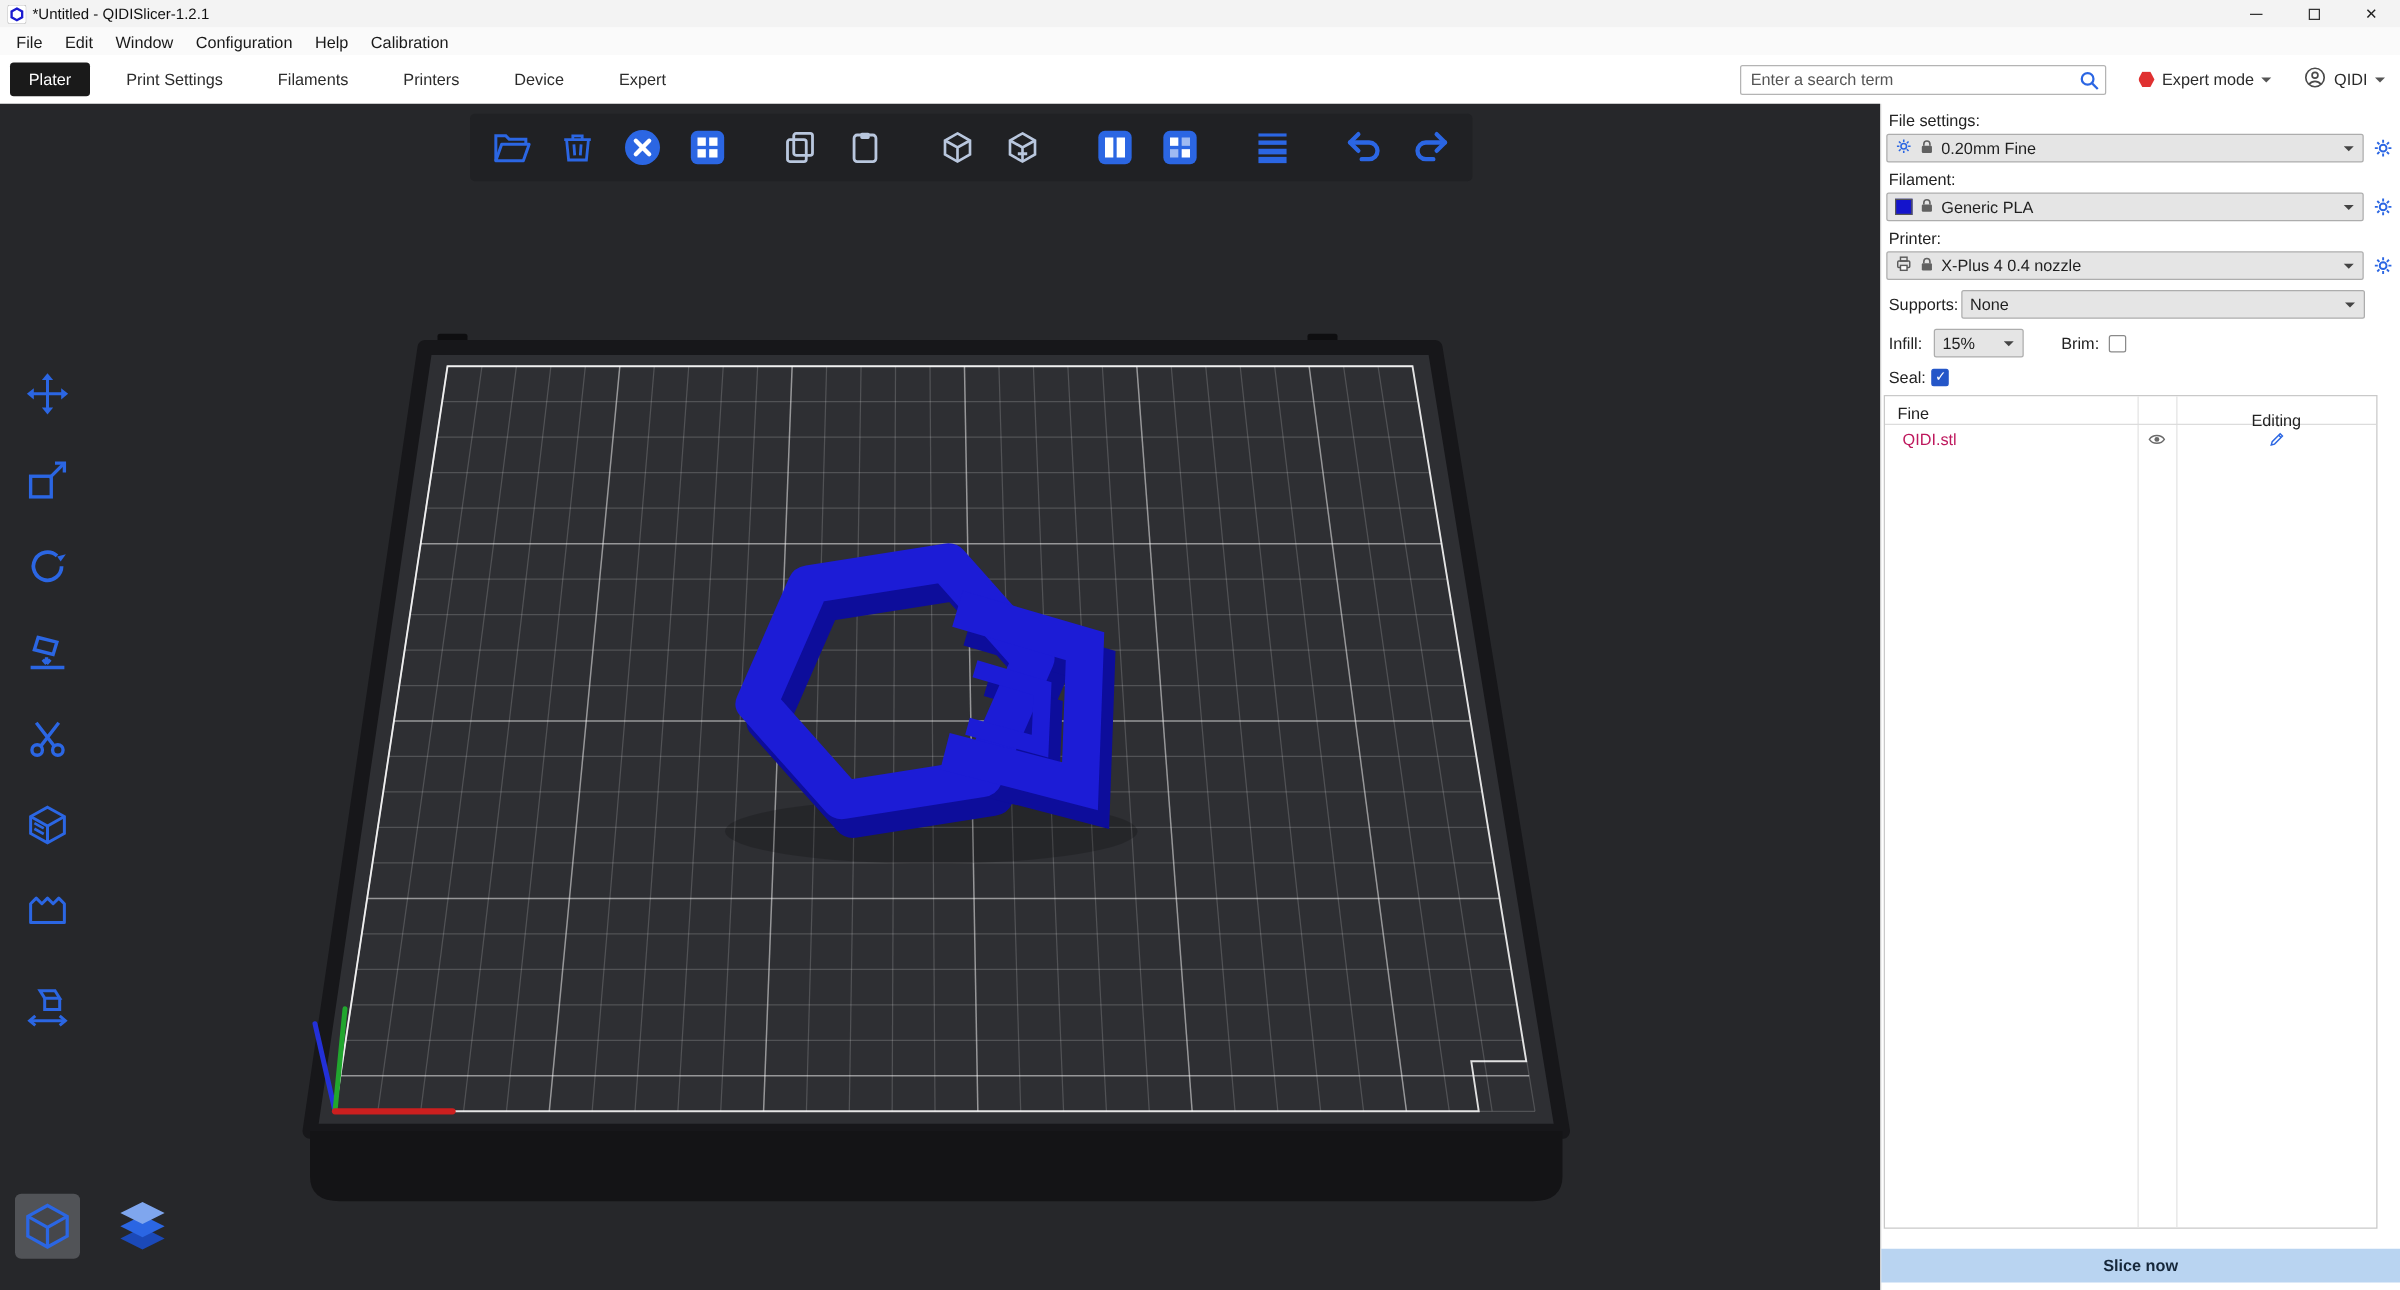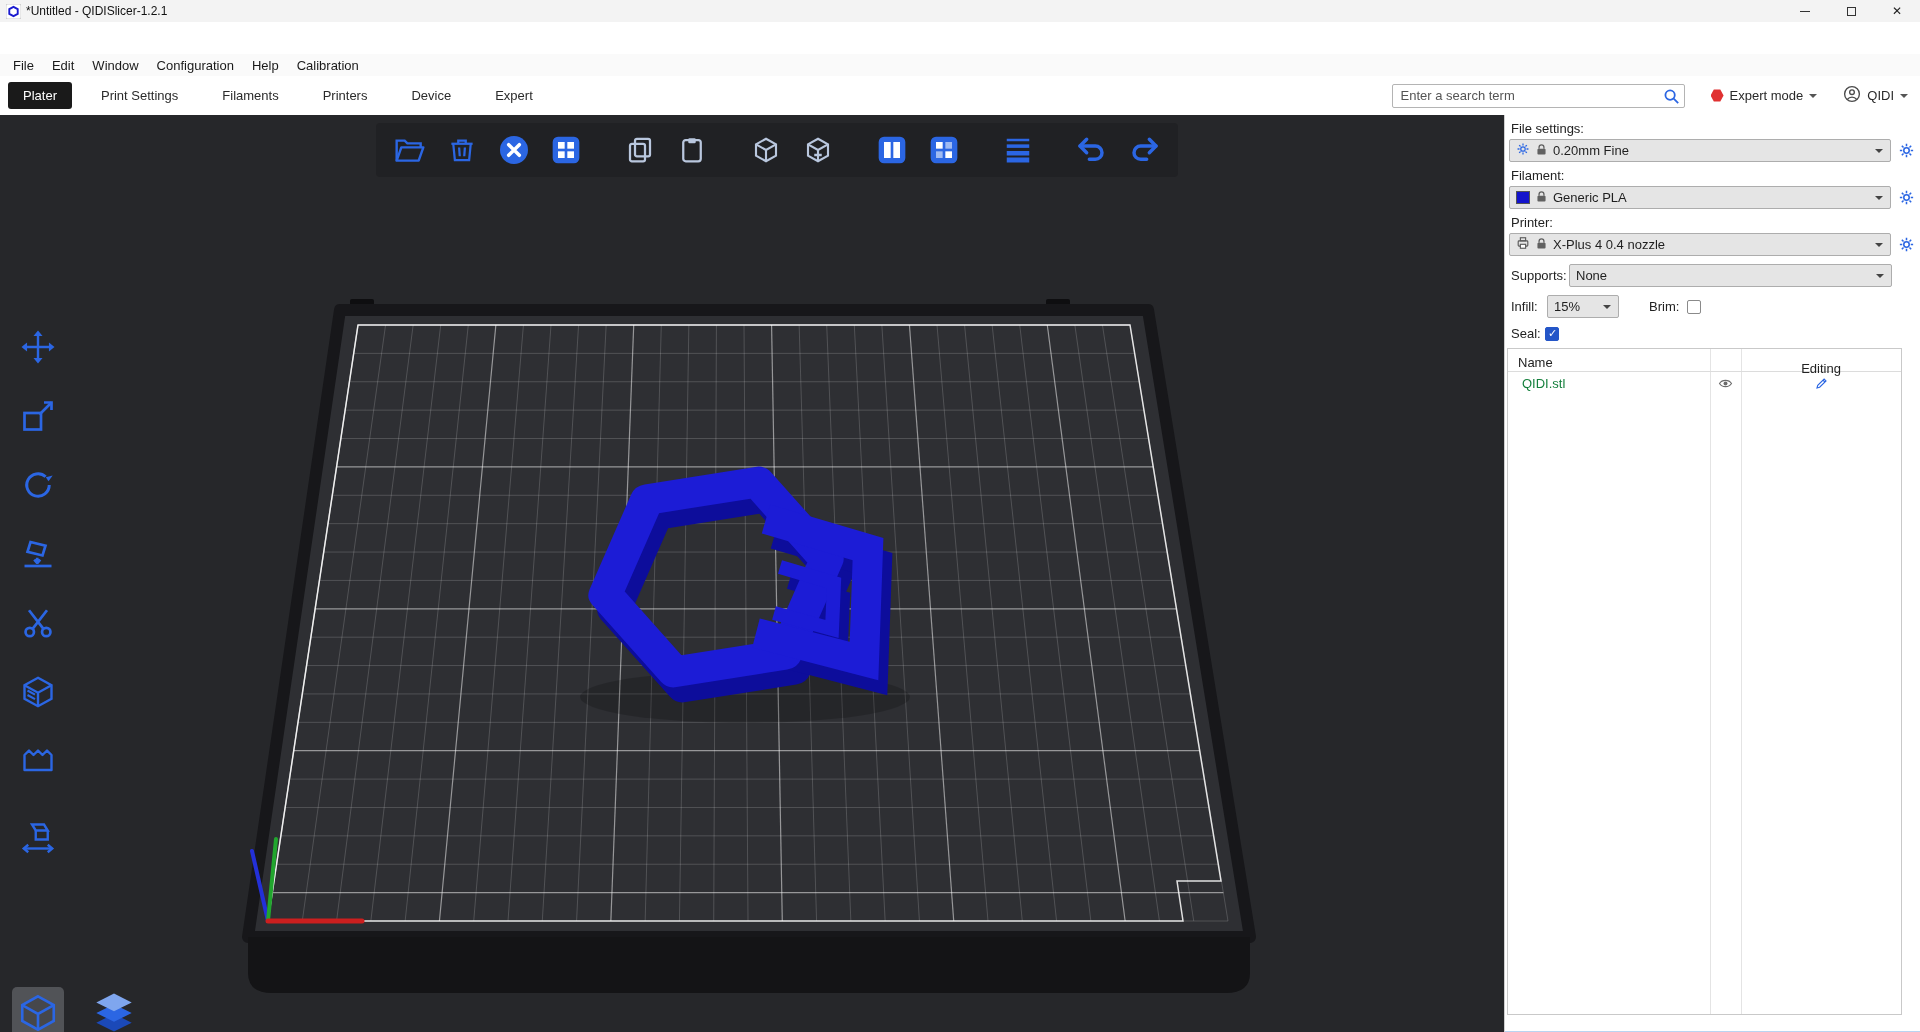--- a/index.html
+++ b/index.html
@@ -10,21 +10,21 @@
   .titlebar { height:22px; background:#f3f3f3; display:flex; align-items:center; }
   .app-icon { width:15px; height:15px; margin:0 5px 0 6px; }
   .app-icon svg { display:block; }
   .title { font-size:12px; color:#111; }
   .win-controls { margin-left:auto; display:flex; height:100%; }
   .win-btn { width:46px; height:100%; display:flex; align-items:center; justify-content:center; color:#222; font-size:12px; cursor:default; }
   .glyph-min { width:10px; border-top:1.2px solid #333; display:inline-block; }
   .glyph-max { width:9px; height:9px; border:1.1px solid #333; display:inline-block; }
 
   
-  .menubar { height:22px; background:#fafafa; display:flex; align-items:center; padding-left:4px;margin-top:32px; }
+  .menubar { height:22px; background:#fafafa; display:flex; align-items:center; padding-left:4px; }
   .menu-item { padding:0 9px; font-size:13px; color:#1a1a1a; }
 
   
   .tabbar { height:39px; background:#ffffff; display:flex; align-items:center; padding:0 12px 0 8px; }
   .tab { padding:6px 15px; font-size:13px; color:#2b2b2b; margin-right:14px; border-radius:3px; white-space:nowrap; }
   .tab.active { background:#1a1a1a; color:#fff; }
   .tab-right { margin-left:auto; display:flex; align-items:center; gap:26px; }
   .searchbox { position:relative; width:293px; }
   .searchbox input { width:100%; height:24px; border:1px solid #b4b4b4; border-radius:2px; padding:0 28px 0 8px; font-size:13px; font-family:inherit; color:#333; }
   .searchbox input::placeholder { color:#555; }
@@ -66,21 +66,21 @@
   .inline-row .combo { flex:none; }
   .cb { width:14px; height:14px; border:1px solid #8a8a8a; background:#fff; border-radius:2px; position:relative; }
   .cb.checked { background:#2456c8; border-color:#2456c8; }
   .cb.checked::after { content:"✓"; position:absolute; left:2px; top:-1px; color:#fff; font-size:11px; }
 
   .object-list { position:absolute; left:2px; right:18px; top:233px; bottom:49px; border:1px solid #c9c9c9; background:#fff; }
   .ol-div { position:absolute; top:0; bottom:0; width:1px; background:#e4e4e4; }
   .ol-header { position:relative; display:grid; grid-template-columns:202px 31px 1fr; height:23px; align-items:center; border-bottom:1px solid #dcdcdc; font-size:13px; color:#222; }
   .ol-header .c1 { padding-left:10px; }
   .ol-header .c3 { text-align:center;margin-top:12px; }
-  .ol-row { position:relative; display:grid; grid-template-columns:202px 31px 1fr; height:22px; align-items:center; font-size:13px; color:#15803d; }
+  .ol-row { position:relative; display:grid; grid-template-columns:202px 31px 1fr; height:22px; align-items:center; font-size:13px; color:#be185d; }
   .ol-row .c1 { padding-left:14px; }
   .ol-row .c2, .ol-row .c3 { display:flex; justify-content:center; }
 
   .slice-btn { position:absolute; left:0; right:0; bottom:6px; height:27px; background:#b9d4f1; border:none; font-family:inherit; font-size:13px; font-weight:bold; color:#16273a; display:flex; align-items:center; justify-content:center; }
 </style>
 </head>
 <body>
 
 <div class="titlebar">
   <span class="app-icon">
@@ -491,21 +491,21 @@
 
     <div class="inline-row">
       <span style="width:34px">Seal:</span>
       <span class="cb checked"></span>
     </div>
 
     <div class="object-list">
       <div class="ol-div" style="left:202px"></div>
       <div class="ol-div" style="left:233px"></div>
       <div class="ol-header">
-        <span class="c1">Name</span>
+        <span class="c1">Fine</span>
         <span class="c2"></span>
         <span class="c3">Editing</span>
       </div>
       <div class="ol-row">
         <span class="c1">QIDI.stl</span>
         <span class="c2">
           <svg viewBox="0 0 20 20" width="15" height="15" fill="none" stroke="#6b6b6b" stroke-width="1.5">
               <path d="M2 10 C5.5 4.5 14.5 4.5 18 10 C14.5 15.5 5.5 15.5 2 10 Z"></path>
               <circle cx="10" cy="10" r="2.6" fill="#6b6b6b" stroke="none"></circle>
             </svg>

